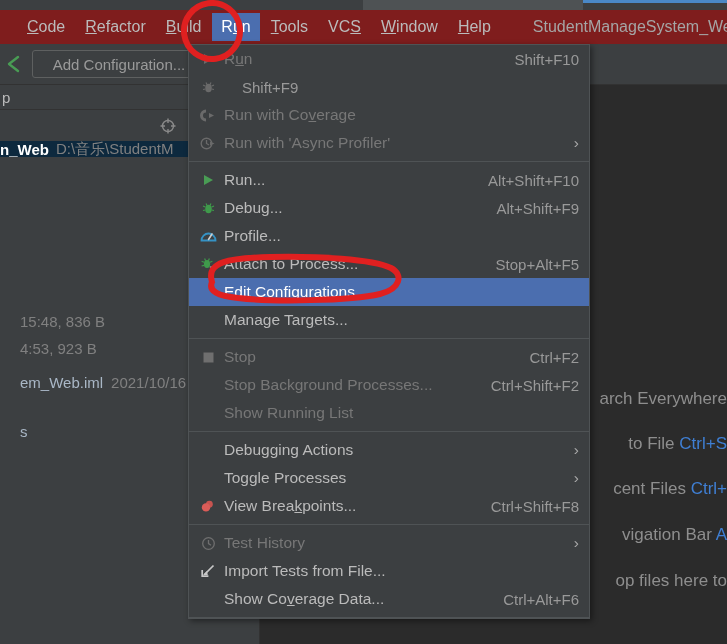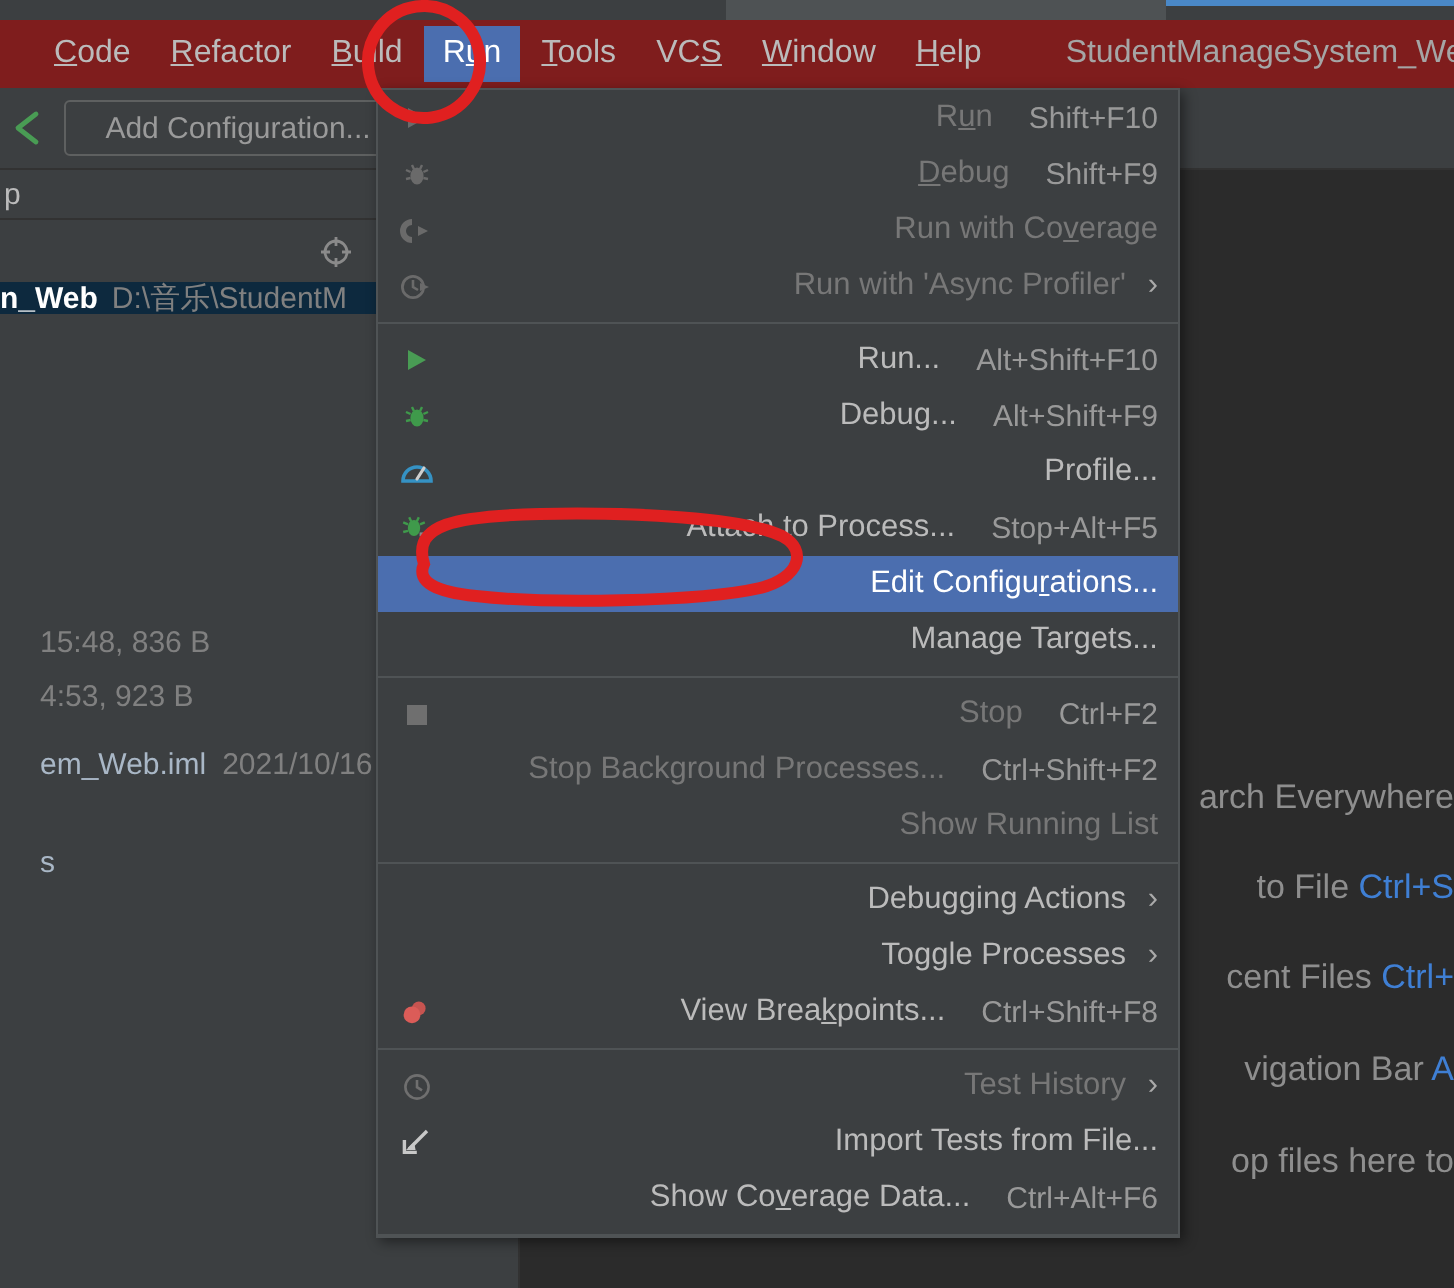--- a/index.html
+++ b/index.html
@@ -151,21 +151,20 @@
   }
 
   
   .popup {
     position: absolute; left: 188px; top: 44px; width: 402px; height: 575px;
     background: #3c3f41;
     border: 1px solid #4f5355;
     box-shadow: 2px 2px 6px rgba(0,0,0,0.45);
     box-sizing: border-box;
     overflow: hidden;
-    text-align: right;
   }
   .mi {
     position: relative;
     height: 28px;
     display: flex; align-items: center;
     box-sizing: border-box;
     padding-left: 6px; padding-right: 10px;
     font-size: 15.5px;
     color: #bbbbbb;
     white-space: nowrap;
@@ -299,21 +298,20 @@
       <span class="label">R<u>u</u>n</span>
       <span class="accel">Shift+F10</span>
     </div>
     <div class="mi disabled">
       <span class="ico">
         <svg width="15" height="15" viewBox="0 0 15 15">
           <ellipse cx="7.5" cy="8" rx="3.3" ry="4.3" fill="#6a6a6a"></ellipse>
           <path d="M2 5 L4.3 6 M2 9.5 L4.3 9 M13 5 L10.7 6 M13 9.5 L10.7 9 M5 2.5 L6 4.6 M10 2.5 L9 4.6" stroke="#6a6a6a" stroke-width="1.2"></path>
         </svg>
       </span>
-      <span class="label"><u>D</u>ebug</span>
       <span class="accel">Shift+F9</span>
     </div>
     <div class="mi disabled">
       <span class="ico">
         <svg width="16" height="15" viewBox="0 0 16 15">
           <path d="M6 1.5 A6 6 0 1 0 6 13.5 L6 10.5 A3 3 0 1 1 6 4.5 Z" fill="#6a6a6a"></path>
           <path d="M9 5 L14 7.5 L9 10 Z" fill="#6a6a6a"></path>
         </svg>
       </span>
       <span class="label">Run with Co<u>v</u>erage</span>

